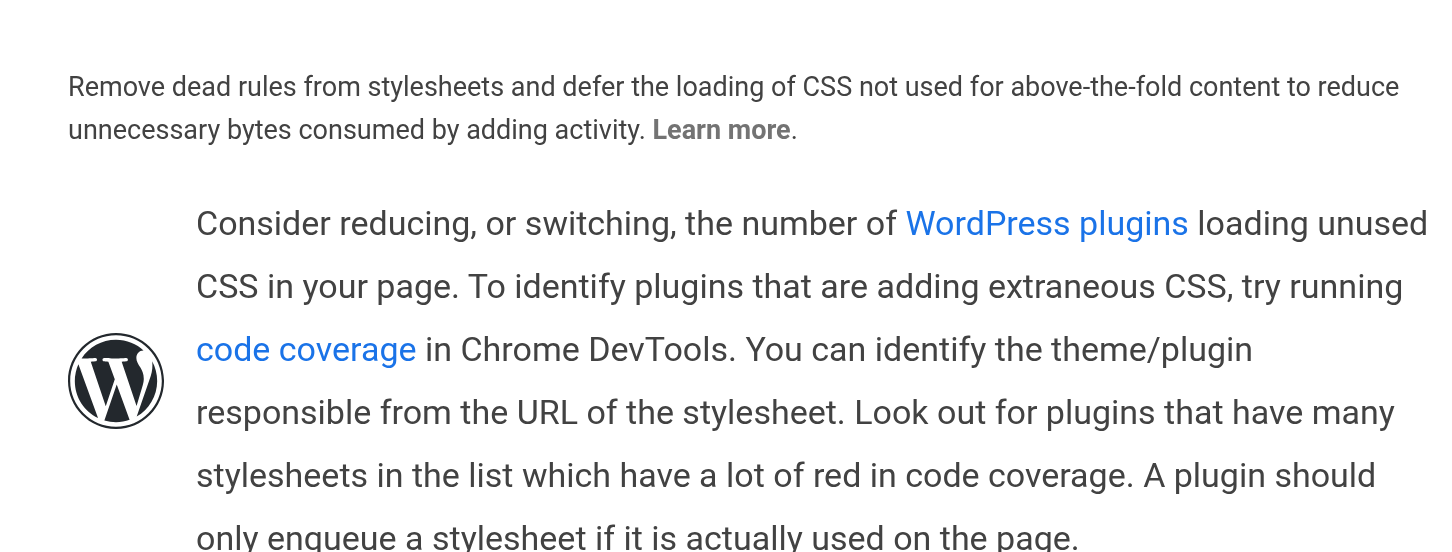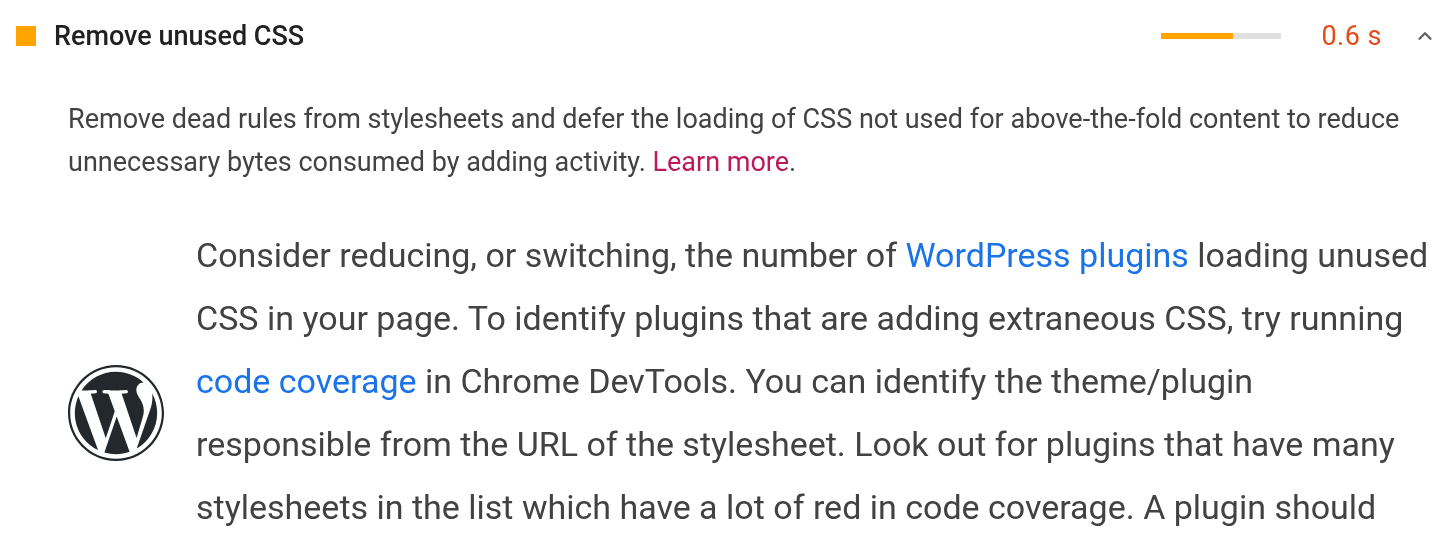--- a/index.html
+++ b/index.html
@@ -57,21 +57,21 @@
     align-items: center;
     color: #616161;
   }
   .chevron svg { display: block; }
   .audit-body { padding-left: 52px; margin-top: 46px; }
   .description {
     font-size: 27px;
     line-height: 1.6;
     color: #424242;
   }
-  .description .link { color: #be185d; cursor: pointer; }
+  .description .link { color: #737373; cursor: pointer; font-weight: bold; }
   .stack-pack {
     display: flex;
     align-items: center;
     gap: 32px;
     margin-top: 40px;
   }
   .stack-icon {
     flex: 0 0 auto;
     width: 96px;
     display: flex;
@@ -83,34 +83,20 @@
     line-height: 1.85;
     color: #424242;
   }
   .stack-text .link { color: #1a73e8; cursor: pointer; }
 </style>
 </head>
 <body>
 
 <div class="audit">
 
-  <div class="audit-header">
-    <div class="status-square"></div>
-    <div class="audit-title">Remove unused CSS</div>
-    <div class="header-spacer"></div>
-    <div class="sparkline">
-      <div class="sparkline-fill" id="sparkline-fill" style="width: 60%;"></div>
-    </div>
-    <div class="metric-value">0.6 s</div>
-    <div class="chevron">
-      <svg width="22" height="22" viewBox="0 0 24 24" fill="none" stroke="currentColor" stroke-width="2.5" stroke-linecap="round" stroke-linejoin="round">
-          <polyline points="18 15 12 9 6 15"></polyline>
-        </svg>
-    </div>
-  </div>
 
   <div class="audit-body">
     <p class="description">
       <span>Remove dead rules from stylesheets and defer the loading of CSS not used for above-the-fold content to reduce unnecessary bytes consumed by adding activity. </span><span class="link">Learn more</span><span>.</span>
     </p>
 
     <div class="stack-pack">
       <div class="stack-icon">
         <svg width="96" height="96" viewBox="0 0 122.52 122.52" xmlns="http://www.w3.org/2000/svg">
           <g fill="#23282d">

